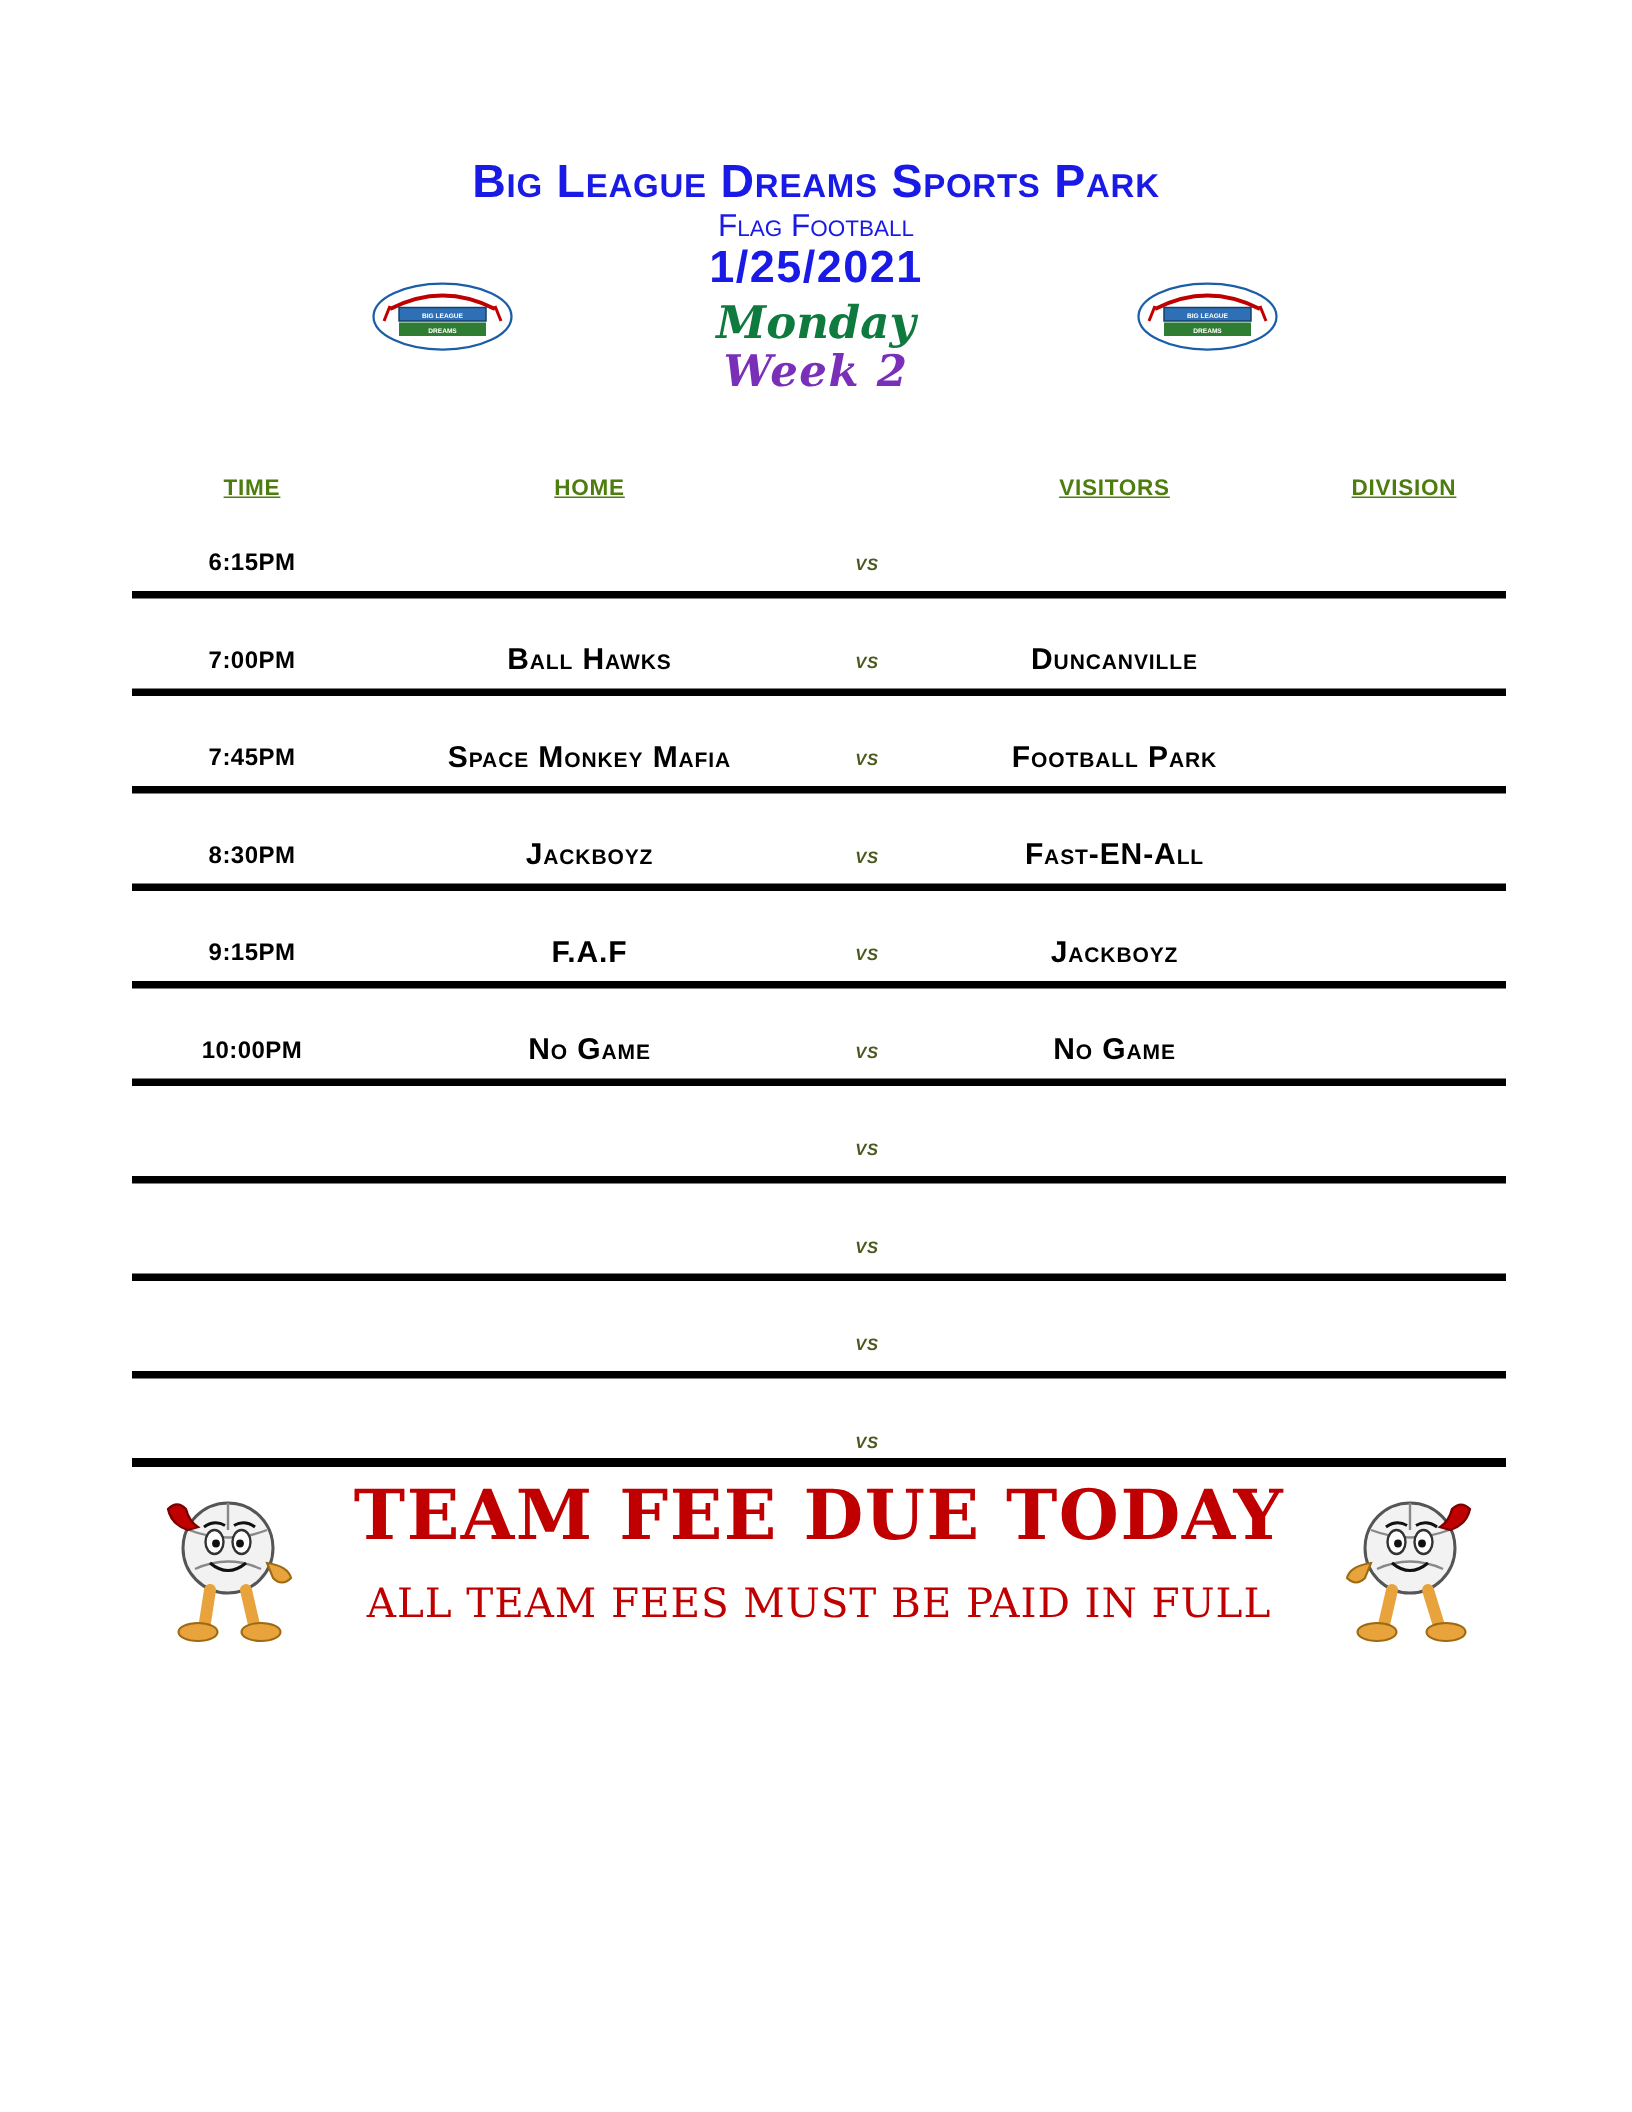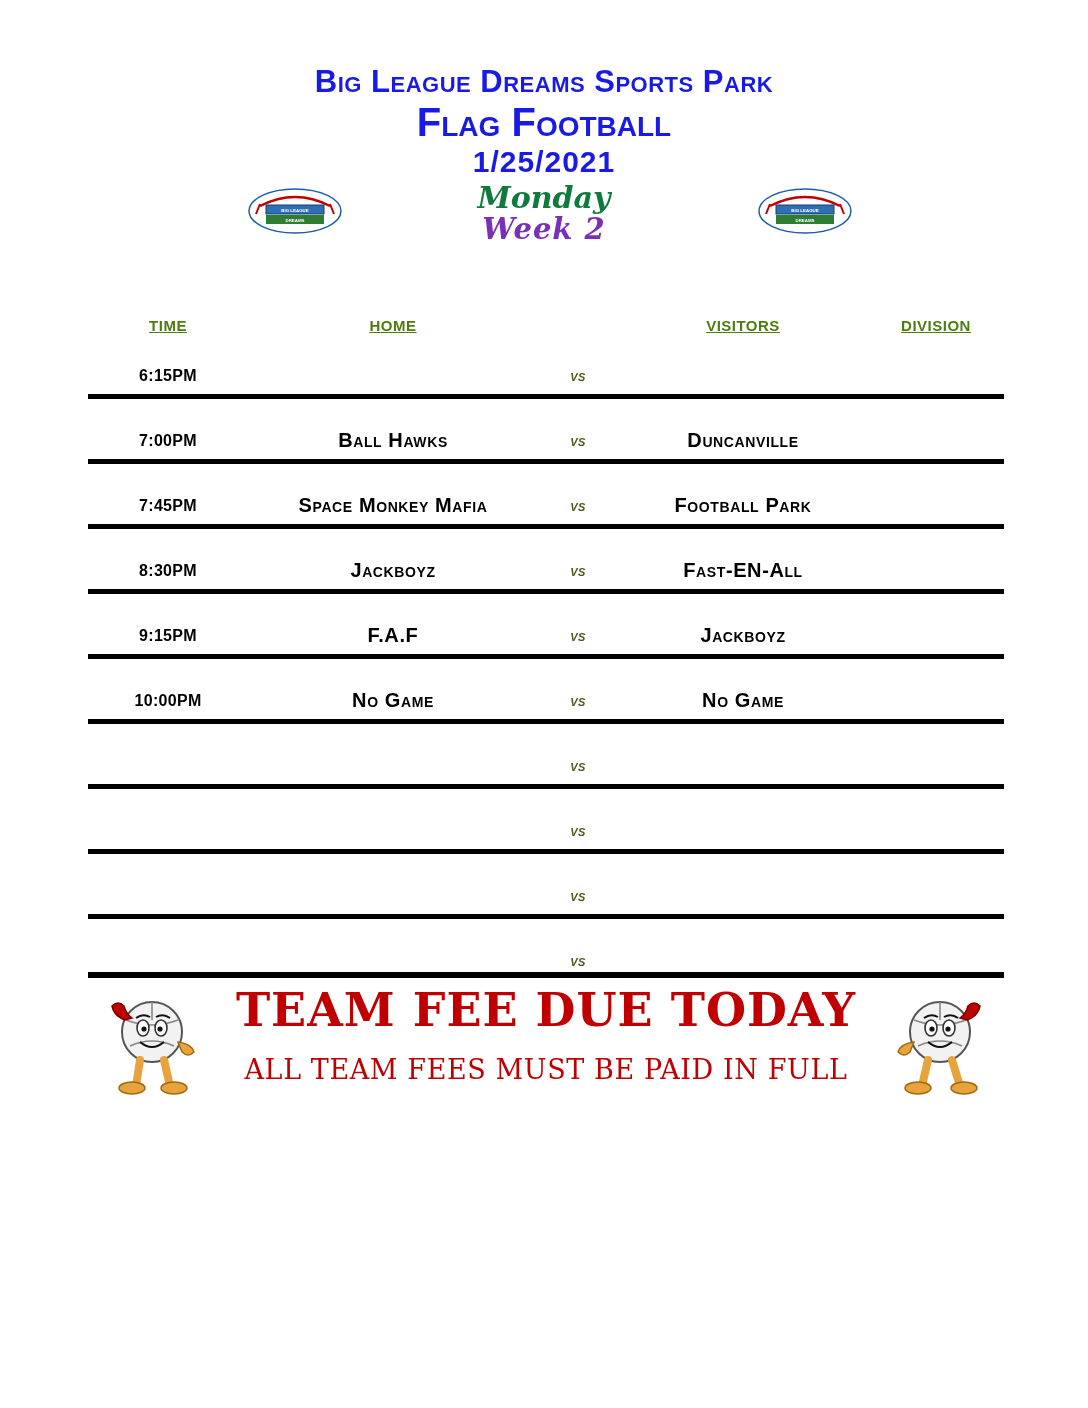--- a/index.html
+++ b/index.html
@@ -19,41 +19,41 @@
 
   .page {
     width: 1088px;
     height: 1408px;
     position: relative;
   }
 
   
   .header {
     position: relative;
-    padding-top: 65px;
+    padding-top: 104px;
     text-align: center;
   }
   .title-block {
     position: relative;
     z-index: 2;
   }
   .title-line1 {
     font-family: "Liberation Sans", sans-serif;
     font-weight: bold;
     font-size: 31px;
     letter-spacing: 0.5px;
     color: #1a1ae6;
     font-variant: small-caps;
     text-transform: capitalize;
     line-height: 1.12;
   }
   .title-line2 {
     font-family: "Liberation Sans", sans-serif;
-    font-weight: bold;
-    font-size: 40px;
+    font-weight: normal;
+    font-size: 21px;
     color: #1a1ae6;
     font-variant: small-caps;
     line-height: 1.12;
   }
   .title-date {
     font-family: "Liberation Sans", sans-serif;
     font-weight: bold;
     font-size: 30px;
     color: #1a1ae6;
     line-height: 1.15;

